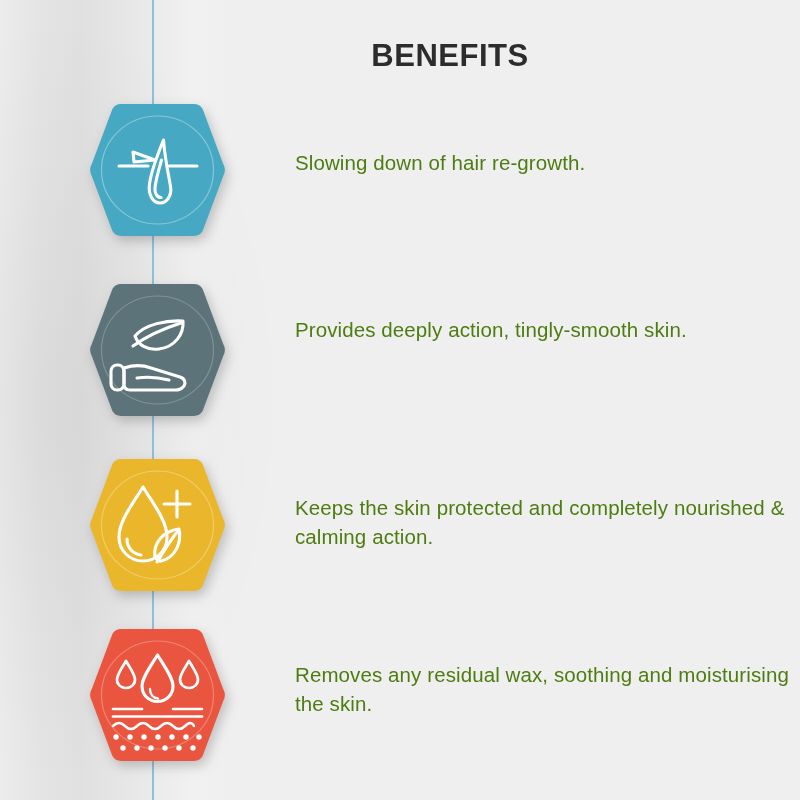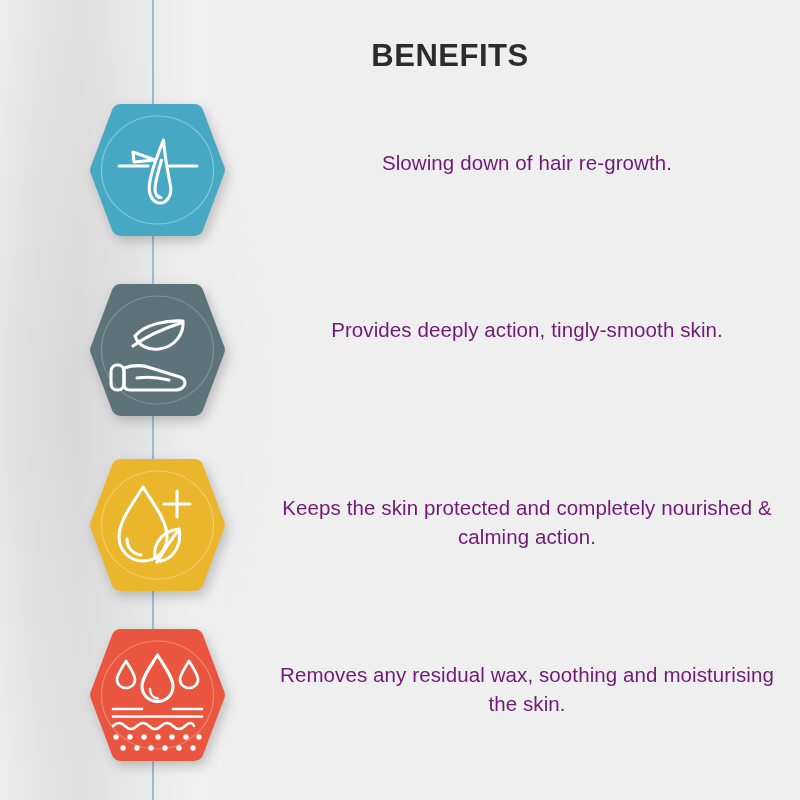--- a/index.html
+++ b/index.html
@@ -87,28 +87,27 @@
     left: 85px;
     top: 0;
     width: 145px;
     height: 140px;
     filter: drop-shadow(3px 5px 6px rgba(60,60,60,0.28));
   }
   .hex-wrap svg { display: block; }
 
   .benefit-text {
     position: absolute;
-    left: 277px;
+    left: 295px;
     width: 500px;
     font-size: 20.5px;
     line-height: 1.42;
-    color: #701a75;
+    color: #4d7c0f;
     font-family: "Liberation Sans", sans-serif;
     letter-spacing: 0.1px;
-    text-align: center;
   }
 </style>
 </head>
 <body>
 
 <div id="canvas">
 
   <div class="bg-band"></div>
   <div class="bg-band-soft"></div>
   <div class="spine"></div>

